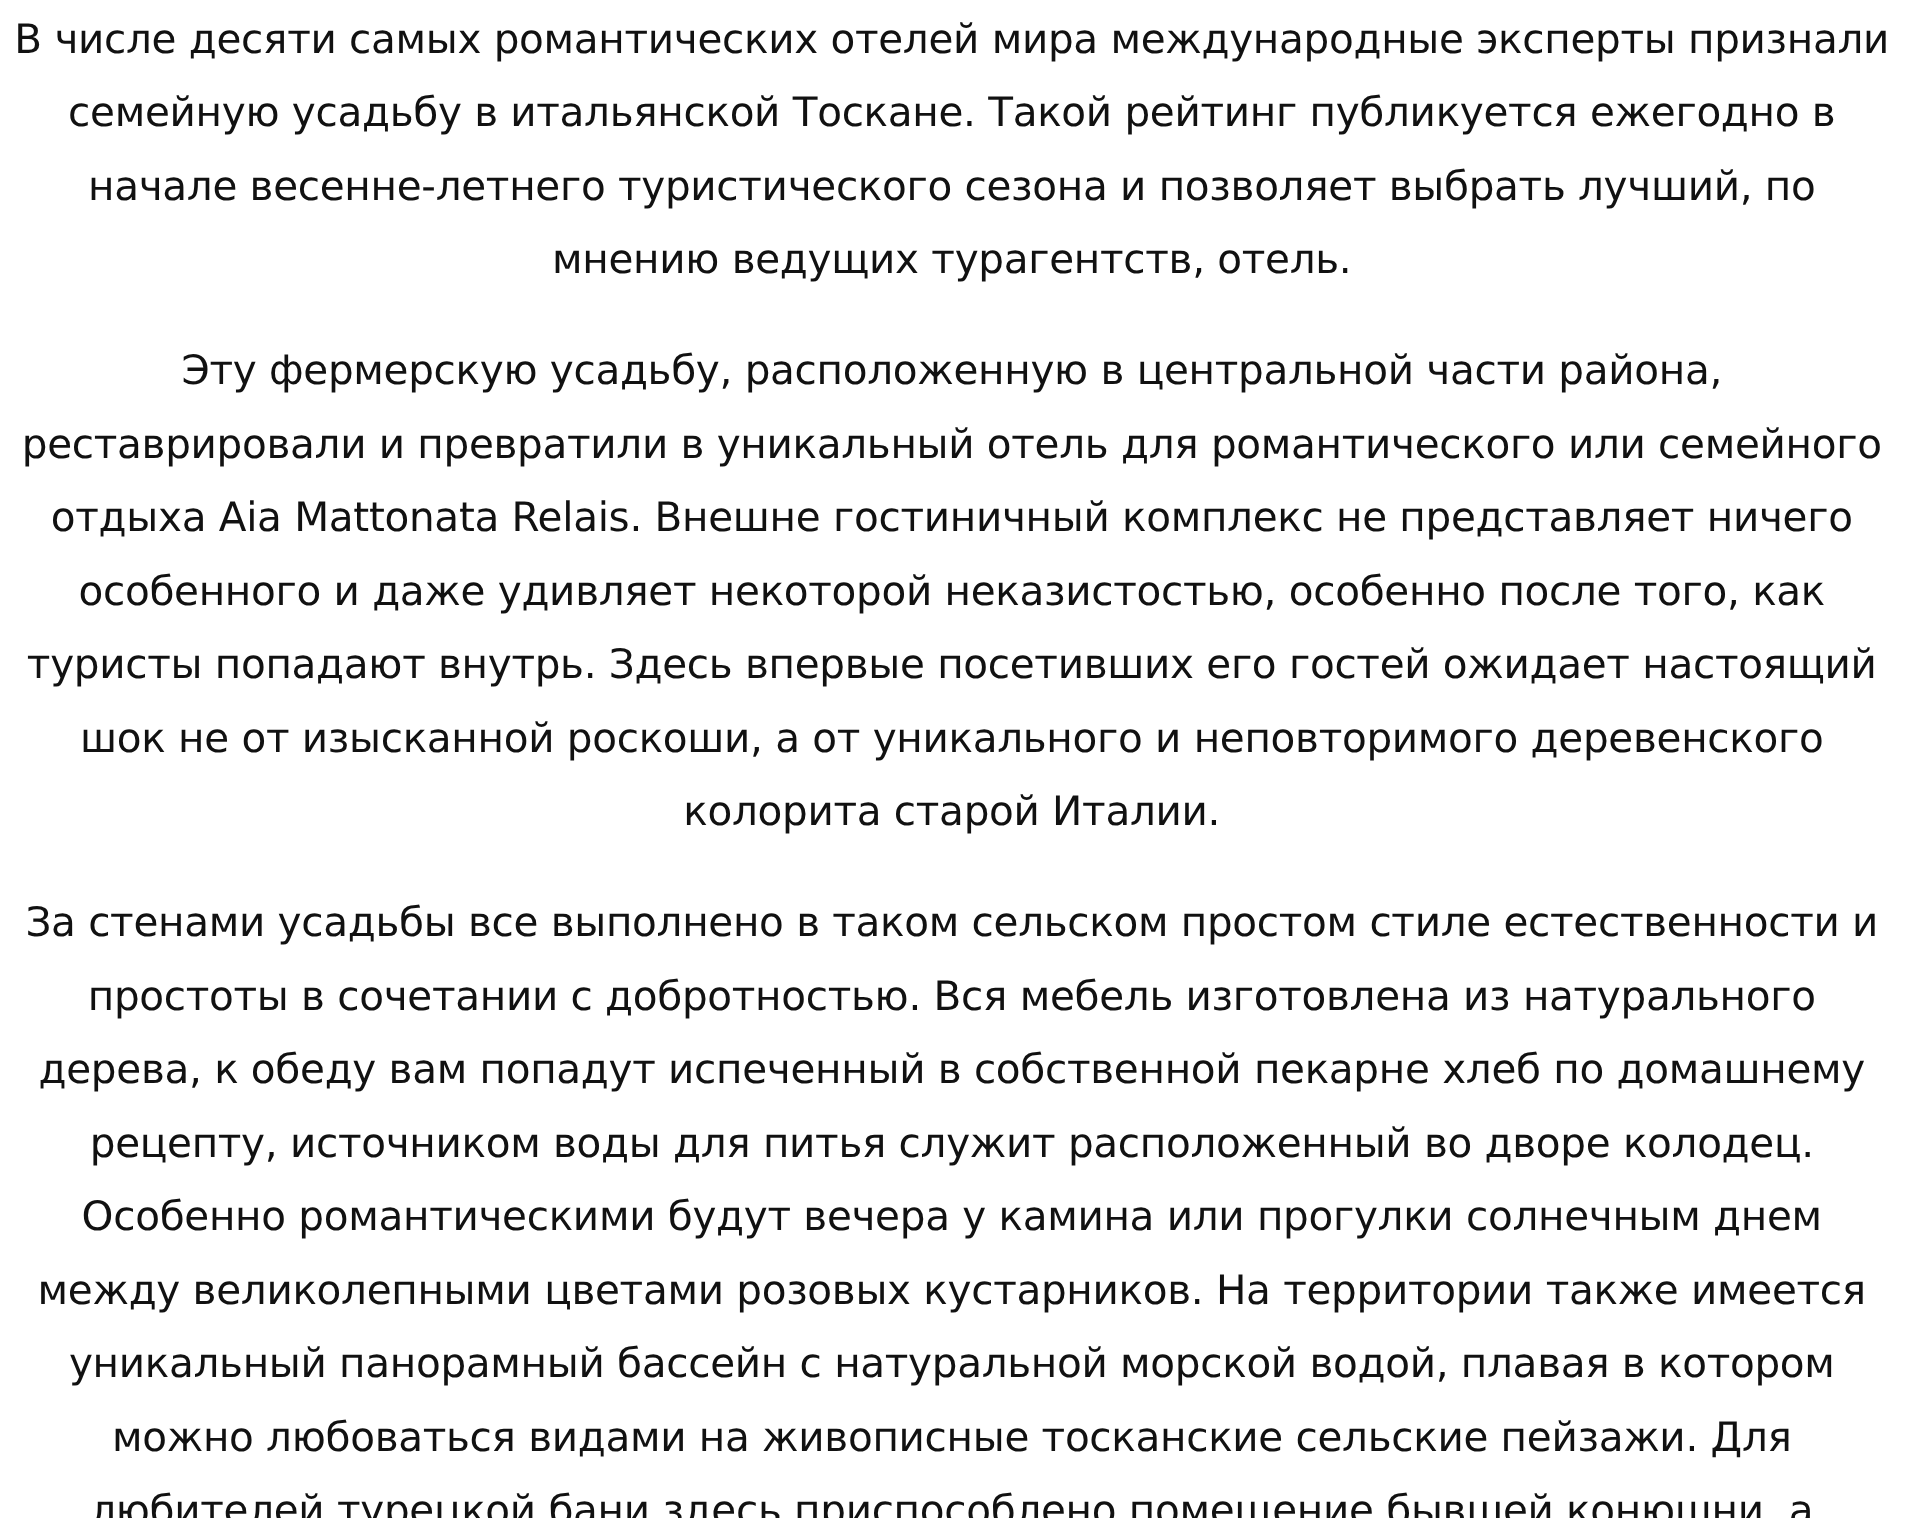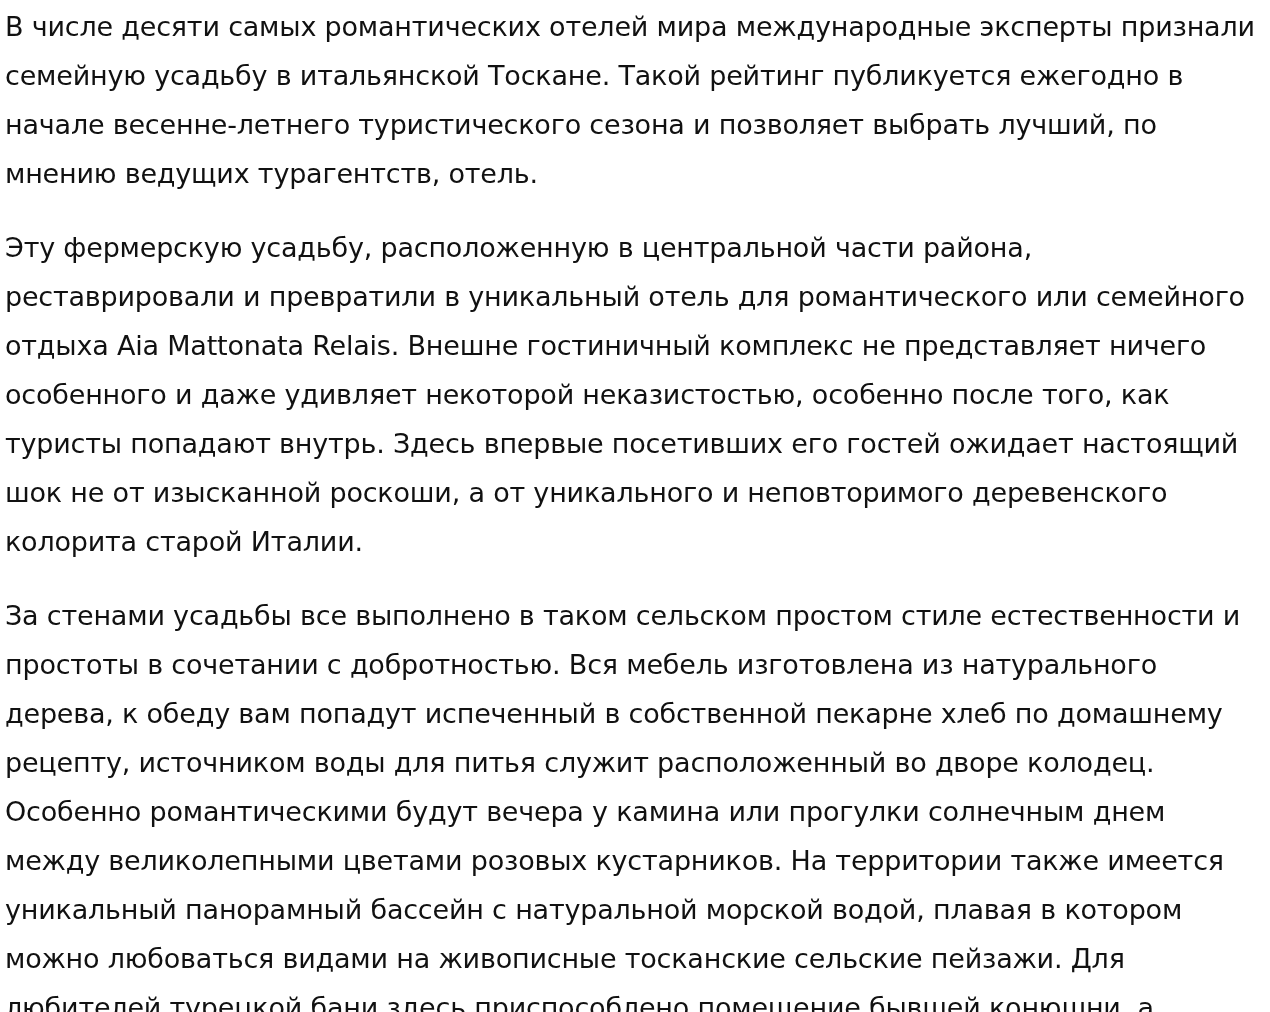--- a/index.html
+++ b/index.html
@@ -19,20 +19,21 @@
       font-family: "DejaVu Sans", "Liberation Sans", sans-serif;
       font-size: 27px;
       line-height: 49px;
       font-weight: 400;
       color: #111111;
       letter-spacing: -0.2px;
       text-align: left;
     }
     .document p {
       margin: 0 0 25px 0;
+      text-align: center;
     }
     .document p:last-child {
       margin-bottom: 0;
     }
   </style>
 </head>
 <body>
 
 <div class="document">
   <p>В числе десяти самых романтических отелей мира международные эксперты признали семейную усадьбу в итальянской Тоскане. Такой рейтинг публикуется ежегодно в начале весенне-летнего туристического сезона и позволяет выбрать лучший, по мнению ведущих турагентств, отель.</p>

